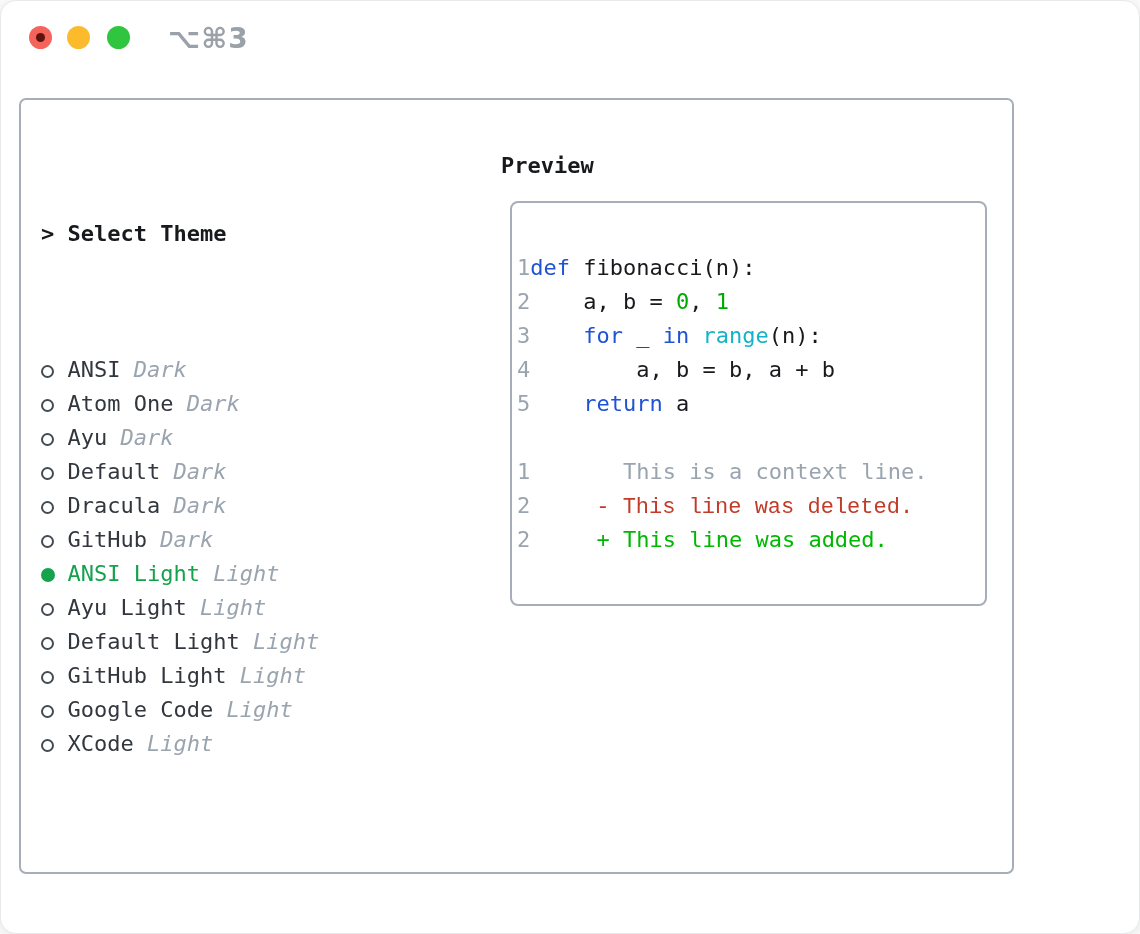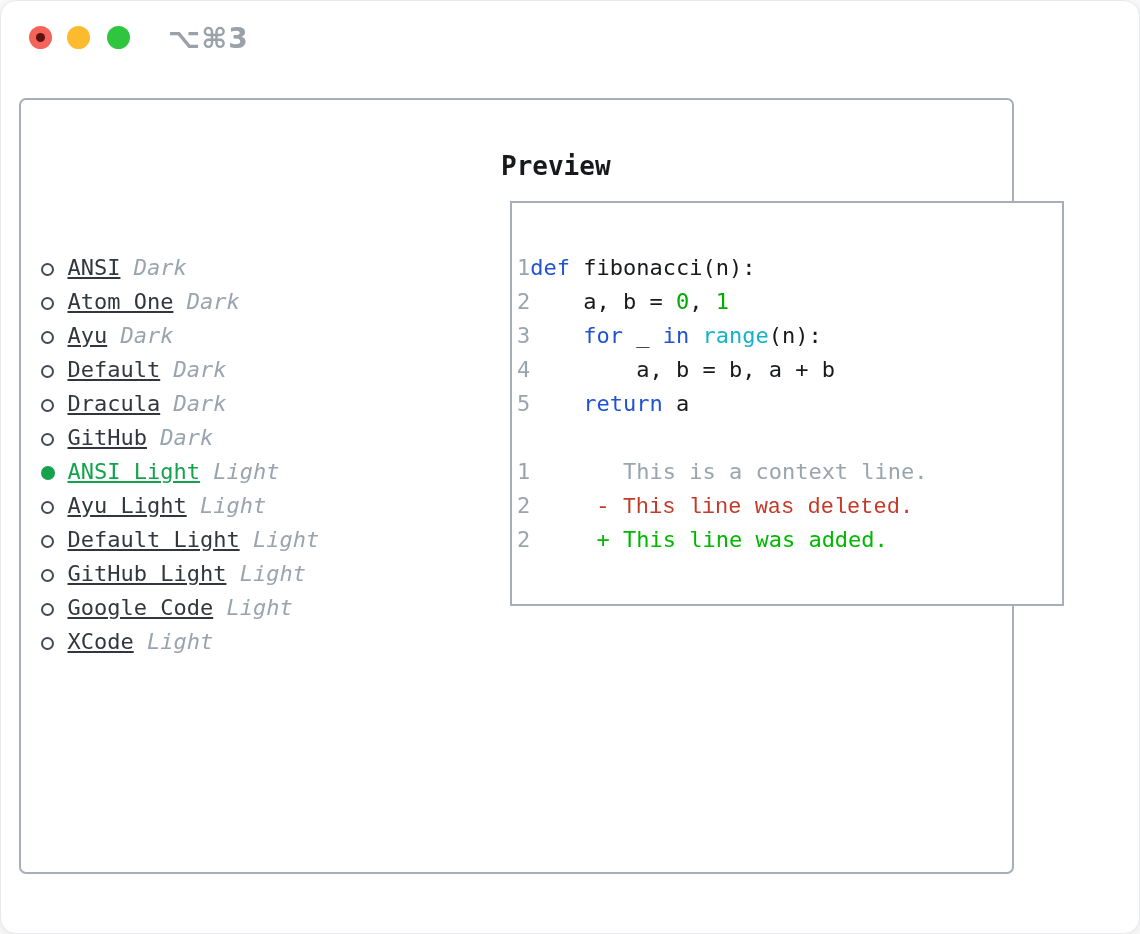--- a/index.html
+++ b/index.html
@@ -30,28 +30,28 @@
     position:absolute;left:18px;top:97px;width:995px;height:776px;box-sizing:border-box;
     border:2px solid var(--border-gray);border-radius:7px;background:#fff;
   }
   .col-left{position:absolute;left:20px;top:49px;font-size:22px;line-height:34px;white-space:pre;}
   .row{height:34px;}
   .marker{display:inline-block;width:2ch;}
   .prompt-char{font-weight:bold;color:var(--text-black);}
   .header-label{font-weight:bold;color:var(--text-black);}
   .radio{display:inline-block;width:13px;height:13px;box-sizing:border-box;border:2px solid #444b54;border-radius:50%;vertical-align:-1px;}
   .radio.on{border:none;background:var(--green-select);width:14px;height:14px;}
-  .tname{color:var(--text-dark);text-decoration:underline;}
+  .tname{color:var(--text-dark);}
   .option.selected .tname{color:var(--green-select);}
   .tvariant{color:var(--gray-muted);font-style:italic;}
   
-  .preview-title{position:absolute;left:480px;top:49px;font-size:26px;line-height:34px;font-weight:bold;color:var(--text-black);}
+  .preview-title{position:absolute;left:480px;top:49px;font-size:22px;line-height:34px;font-weight:bold;color:var(--text-black);}
   .preview-box{
-    position:absolute;left:489px;top:101px;width:554px;height:405px;box-sizing:border-box;
-    border:2px solid var(--border-gray);border-radius:0;background:#fff;
+    position:absolute;left:489px;top:101px;width:477px;height:405px;box-sizing:border-box;
+    border:2px solid var(--border-gray);border-radius:8px;background:#fff;
   }
   .code{position:absolute;left:5px;top:48px;font-size:22px;line-height:34px;white-space:pre;}
   .crow{height:34px;}
   .ln{display:inline-block;width:1ch;color:var(--gray-muted);}
   .tok-plain{color:var(--text-black);}
   .tok-keyword{color:var(--blue-keyword);}
   .tok-builtin{color:var(--cyan-builtin);margin-top:8px;}
   .tok-number{color:var(--green-number);}
   .tok-context{color:var(--gray-muted);}
   .tok-deleted{color:var(--red-deleted);font-family:Liberation Mono, monospace;}
@@ -63,20 +63,21 @@
 <div class="window">
 
   <button class="traffic t-close" aria-label="close"></button>
   <button class="traffic t-min" aria-label="minimize"></button>
   <button class="traffic t-zoom" aria-label="zoom"></button>
   <div class="win-title">⌥⌘3</div>
 
   <div class="content-box">
 
     <div class="col-left">
+      <div class="row"><span class="marker prompt-char">&gt;</span><span class="header-label">Select Theme</span></div>
 
       <div><div class="row option"><span class="marker"><span class="radio"></span></span><span class="tname">ANSI</span><span class="tvariant"> Dark</span></div><div class="row option"><span class="marker"><span class="radio"></span></span><span class="tname">Atom One</span><span class="tvariant"> Dark</span></div><div class="row option"><span class="marker"><span class="radio"></span></span><span class="tname">Ayu</span><span class="tvariant"> Dark</span></div><div class="row option"><span class="marker"><span class="radio"></span></span><span class="tname">Default</span><span class="tvariant"> Dark</span></div><div class="row option"><span class="marker"><span class="radio"></span></span><span class="tname">Dracula</span><span class="tvariant"> Dark</span></div><div class="row option"><span class="marker"><span class="radio"></span></span><span class="tname">GitHub</span><span class="tvariant"> Dark</span></div><div class="row option selected"><span class="marker"><span class="radio on"></span></span><span class="tname">ANSI Light</span><span class="tvariant"> Light</span></div><div class="row option"><span class="marker"><span class="radio"></span></span><span class="tname">Ayu Light</span><span class="tvariant"> Light</span></div><div class="row option"><span class="marker"><span class="radio"></span></span><span class="tname">Default Light</span><span class="tvariant"> Light</span></div><div class="row option"><span class="marker"><span class="radio"></span></span><span class="tname">GitHub Light</span><span class="tvariant"> Light</span></div><div class="row option"><span class="marker"><span class="radio"></span></span><span class="tname">Google Code</span><span class="tvariant"> Light</span></div><div class="row option"><span class="marker"><span class="radio"></span></span><span class="tname">XCode</span><span class="tvariant"> Light</span></div></div>
 
       <div class="row"></div>
 
       
 
       
 
       

